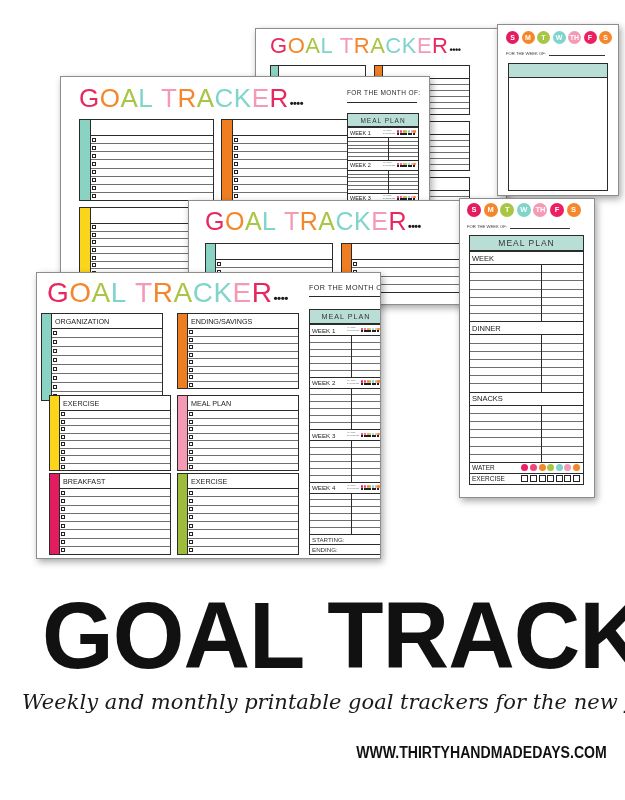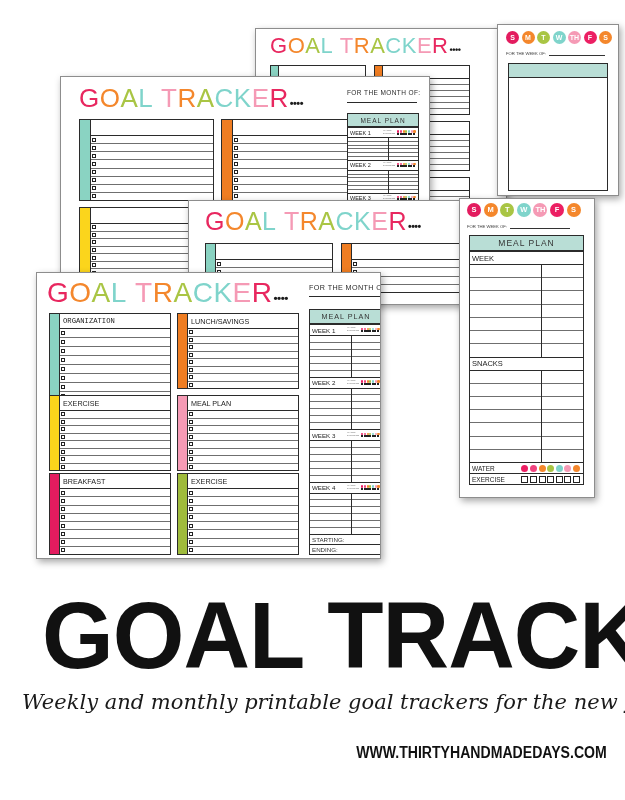--- a/index.html
+++ b/index.html
@@ -615,20 +615,33 @@
             <div class="blankline"></div>
             <div class="blankline"></div>
             <div class="blankline"></div>
             <div class="blankline"></div>
             <div class="blankline"></div>
             <div class="blankline"></div>
             <div class="blankline"></div>
           </div>
         </div>
         <div class="mealsec" style="flex: 1 1 0%;">
+          <div class="sechead" style="height: 12px; font-size: 7.5px;">DINNER</div>
+          <div class="secrows">
+            <div class="midrule" style="left: 71.3px;"></div>
+            <div class="blankline"></div>
+            <div class="blankline"></div>
+            <div class="blankline"></div>
+            <div class="blankline"></div>
+            <div class="blankline"></div>
+            <div class="blankline"></div>
+            <div class="blankline"></div>
+          </div>
+        </div>
+        <div class="mealsec" style="flex: 1 1 0%;">
           <div class="sechead" style="height: 12px; font-size: 7.5px;">SNACKS</div>
           <div class="secrows">
             <div class="midrule" style="left: 71.3px;"></div>
             <div class="blankline"></div>
             <div class="blankline"></div>
             <div class="blankline"></div>
             <div class="blankline"></div>
             <div class="blankline"></div>
             <div class="blankline"></div>
             <div class="blankline"></div>
@@ -657,21 +670,21 @@
               <i style="width: 7px; height: 7px; margin-left: 1.6px;"></i>
               <i style="width: 7px; height: 7px; margin-left: 1.6px;"></i>
               <i style="width: 7px; height: 7px; margin-left: 1.6px;"></i>
             </div>
           </div>
         </div>
       </div>
     </div>
     <div class="sheet" style="left: 36px; top: 272px; width: 345px; height: 287px; z-index: 10;">
       <div class="gt-title" style="position: absolute; left: 10px; top: 6px; font-size: 28px;"><span style="color: rgb(232, 39, 95);">G</span><span style="color: rgb(244, 135, 44);">O</span><span style="color: rgb(169, 197, 68);">A</span><span style="color: rgb(127, 212, 203);">L</span><span style="color: rgb(255, 255, 255);">&nbsp;</span><span style="color: rgb(245, 154, 181);">T</span><span style="color: rgb(244, 135, 44);">R</span><span style="color: rgb(169, 197, 68);">A</span><span style="color: rgb(127, 212, 203);">C</span><span style="color: rgb(127, 212, 203);">K</span><span style="color: rgb(245, 154, 181);">E</span><span style="color: rgb(232, 39, 95);">R</span><span class="gt-dots" style="font-size: 11.76px; vertical-align: baseline; margin-left: 1.12px;">••••</span></div>
-      <div class="catwrap" style="left: 12px; top: 40px; width: 122px; height: 88px; font-family: Liberation Mono, monospace;">
+      <div class="catwrap" style="left: 4px; top: 40px; width: 122px; height: 88px;">
         <div class="catbar" style="width: 11px; background: rgb(138, 211, 194); border: 1px solid rgb(43, 43, 43); box-sizing: border-box;"></div>
         <div class="catbody">
           <div class="cathead" style="height: 15px; font-size: 7.2px;">ORGANIZATION</div>
           <div class="catrows">
             <div class="catrow">
               <span class="cbx" style="width: 4.2px; height: 4.2px;"></span>
             </div>
             <div class="catrow">
               <span class="cbx" style="width: 4.2px; height: 4.2px;"></span>
             </div>
@@ -692,21 +705,21 @@
             </div>
             <div class="catrow">
               <span class="cbx" style="width: 4.2px; height: 4.2px;"></span>
             </div>
           </div>
         </div>
       </div>
       <div class="catwrap" style="left: 140px; top: 40px; width: 122px; height: 76px;">
         <div class="catbar" style="width: 11px; background: rgb(239, 125, 34); border: 1px solid rgb(43, 43, 43); box-sizing: border-box;"></div>
         <div class="catbody">
-          <div class="cathead" style="height: 15px; font-size: 7.2px;">LUNCH/SAVINGS</div>
+          <div class="cathead" style="height: 15px; font-size: 7.2px;">ENDING/SAVINGS</div>
           <div class="catrows">
             <div class="catrow">
               <span class="cbx" style="width: 4.2px; height: 4.2px;"></span>
             </div>
             <div class="catrow">
               <span class="cbx" style="width: 4.2px; height: 4.2px;"></span>
             </div>
             <div class="catrow">
               <span class="cbx" style="width: 4.2px; height: 4.2px;"></span>
             </div>

